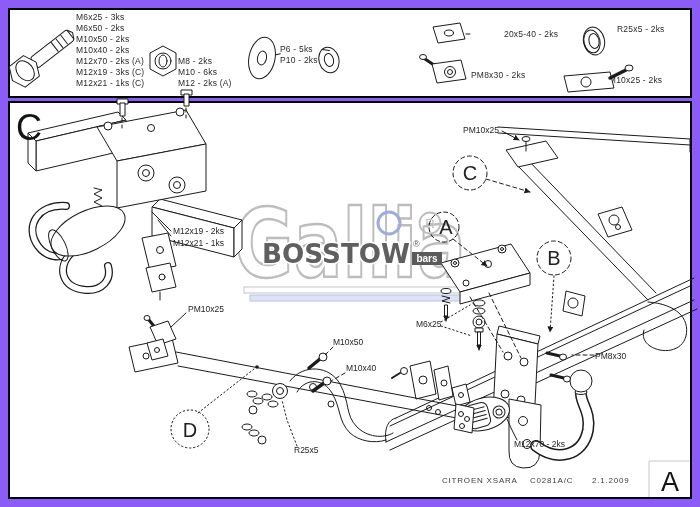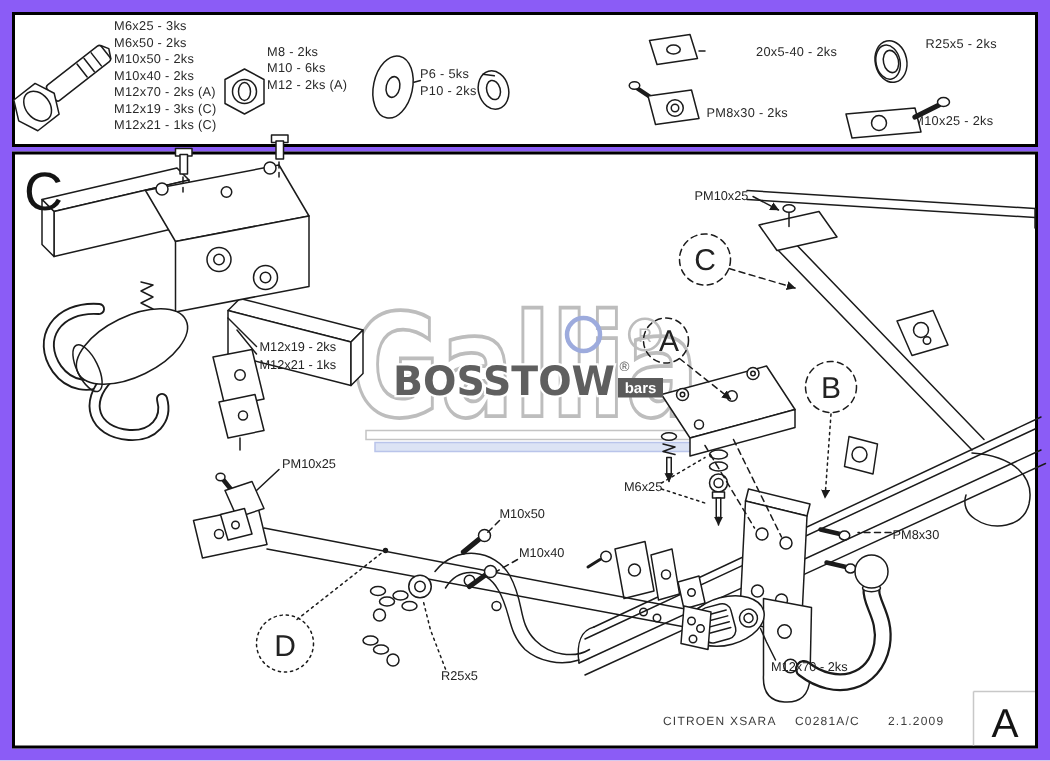--- a/index.html
+++ b/index.html
@@ -27,21 +27,21 @@
 
   <div class="parts-text" style="left:76px;top:12px;">
     <div>M6x25 - 3ks</div>
     <div>M6x50 - 2ks</div>
     <div>M10x50 - 2ks</div>
     <div>M10x40 - 2ks</div>
     <div>M12x70 - 2ks (A)</div>
     <div>M12x19 - 3ks (C)</div>
     <div>M12x21 - 1ks (C)</div>
   </div>
-  <div class="parts-text" style="left:178px;top:29px;">
+  <div class="parts-text" style="left:178px;top:56px;">
     <div>M8 - 2ks</div>
     <div>M10 - 6ks</div>
     <div>M12 - 2ks (A)</div>
   </div>
   <div class="parts-text" style="left:280px;top:44px;">
     <div>P6 - 5ks</div>
     <div>P10 - 2ks</div>
   </div>
   <div class="parts-text" style="left:471px;top:29px;padding-left:33px;">20x5-40 - 2ks</div>
   <div class="parts-text" style="left:471px;top:70px;">PM8x30 - 2ks</div>

